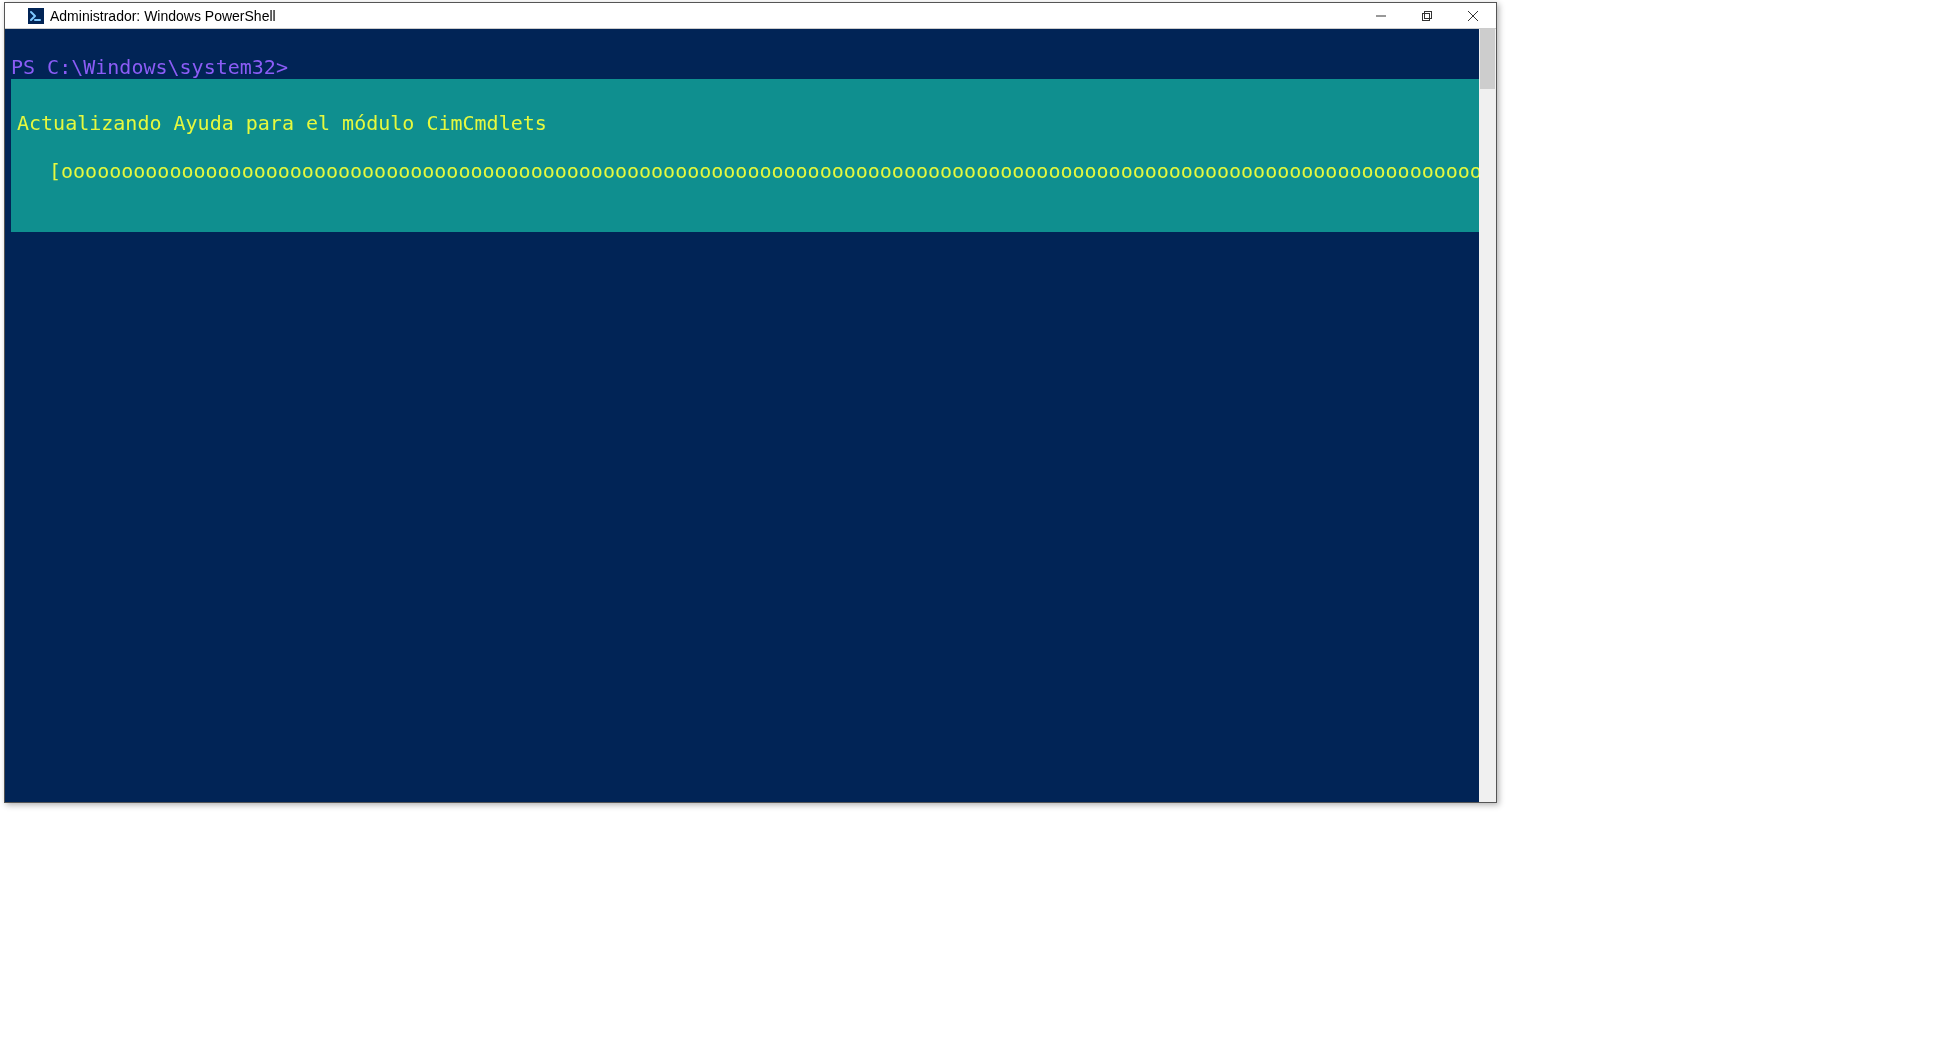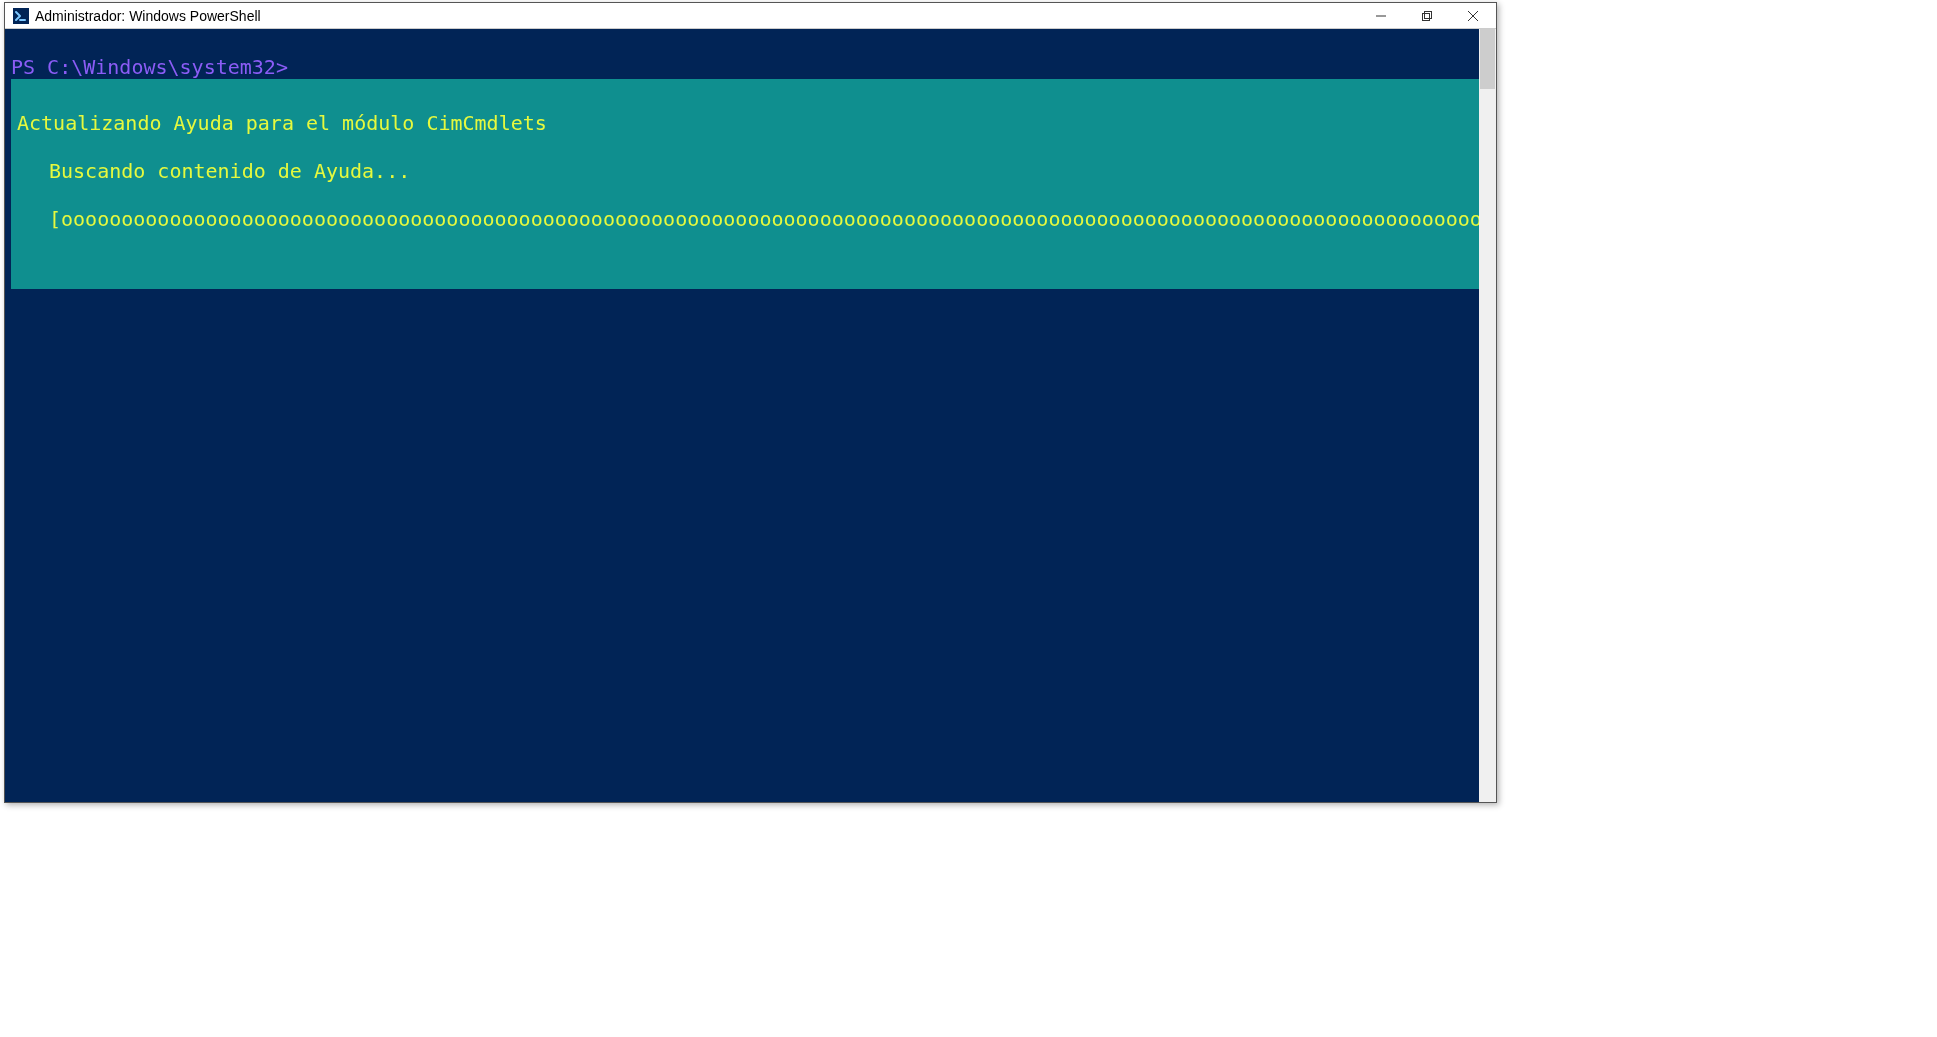--- a/index.html
+++ b/index.html
@@ -28,21 +28,21 @@
     align-items: center;
     justify-content: space-between;
     font-size: 14px;
     color: #000;
     user-select: none;
   }
   .titlebar-left {
     display: flex;
     align-items: center;
     gap: 6px;
-    padding-left: 8px;
+    padding-left: 23px;
   }
   .titlebar-icon {
     width: 16px; height: 16px;
     display: inline-flex;
     align-items: center;
     justify-content: center;
   }
   .titlebar-controls {
     display: flex;
     height: 100%;
@@ -77,21 +77,21 @@
   .cmd { color: #e6f93e; }
   .progress-block {
     position: absolute;
     left: 6px; right: 6px;
     top: 50px;
     background: #0f8f8f;
     color: #e6f93e;
     font-family: Consolas, "Lucida Console", monospace;
     font-size: 20px;
     line-height: 24px;
-    padding: 8px 6px 10px 6px;
+    padding: 8px 6px 1px 6px;
     white-space: pre;
   }
   .progress-title { }
   .progress-status { padding-left: 32px; }
   .progress-bar-line {
     padding-left: 32px;
     letter-spacing: 0;
     overflow: hidden;
     text-overflow: clip;
   }
@@ -151,21 +151,20 @@
   </div>
 
   <div class="client">
     <div class="console">
 <span class="prompt-line">PS C:\Windows\system32&gt;</span>
 <span class="prompt-line">PS C:\Windows\system32&gt; </span><span class="cmd">Update-Help</span>
     </div>
 
     <div class="progress-block">
 <div class="progress-title">Actualizando Ayuda para el módulo CimCmdlets</div>
-<div class="progress-status">Buscando contenido de Ayuda...</div>
 <div class="progress-bar-line">[oooooooooooooooooooooooooooooooooooooooooooooooooooooooooooooooooooooooooooooooooooooooooooooooooooooooooooooooooooooooooooooooooooooooo]</div>
     </div>
 
     <div class="scrollbar">
       <div class="sb-track">
         <div class="sb-thumb"></div>
       </div>
     </div>
   </div>
 

